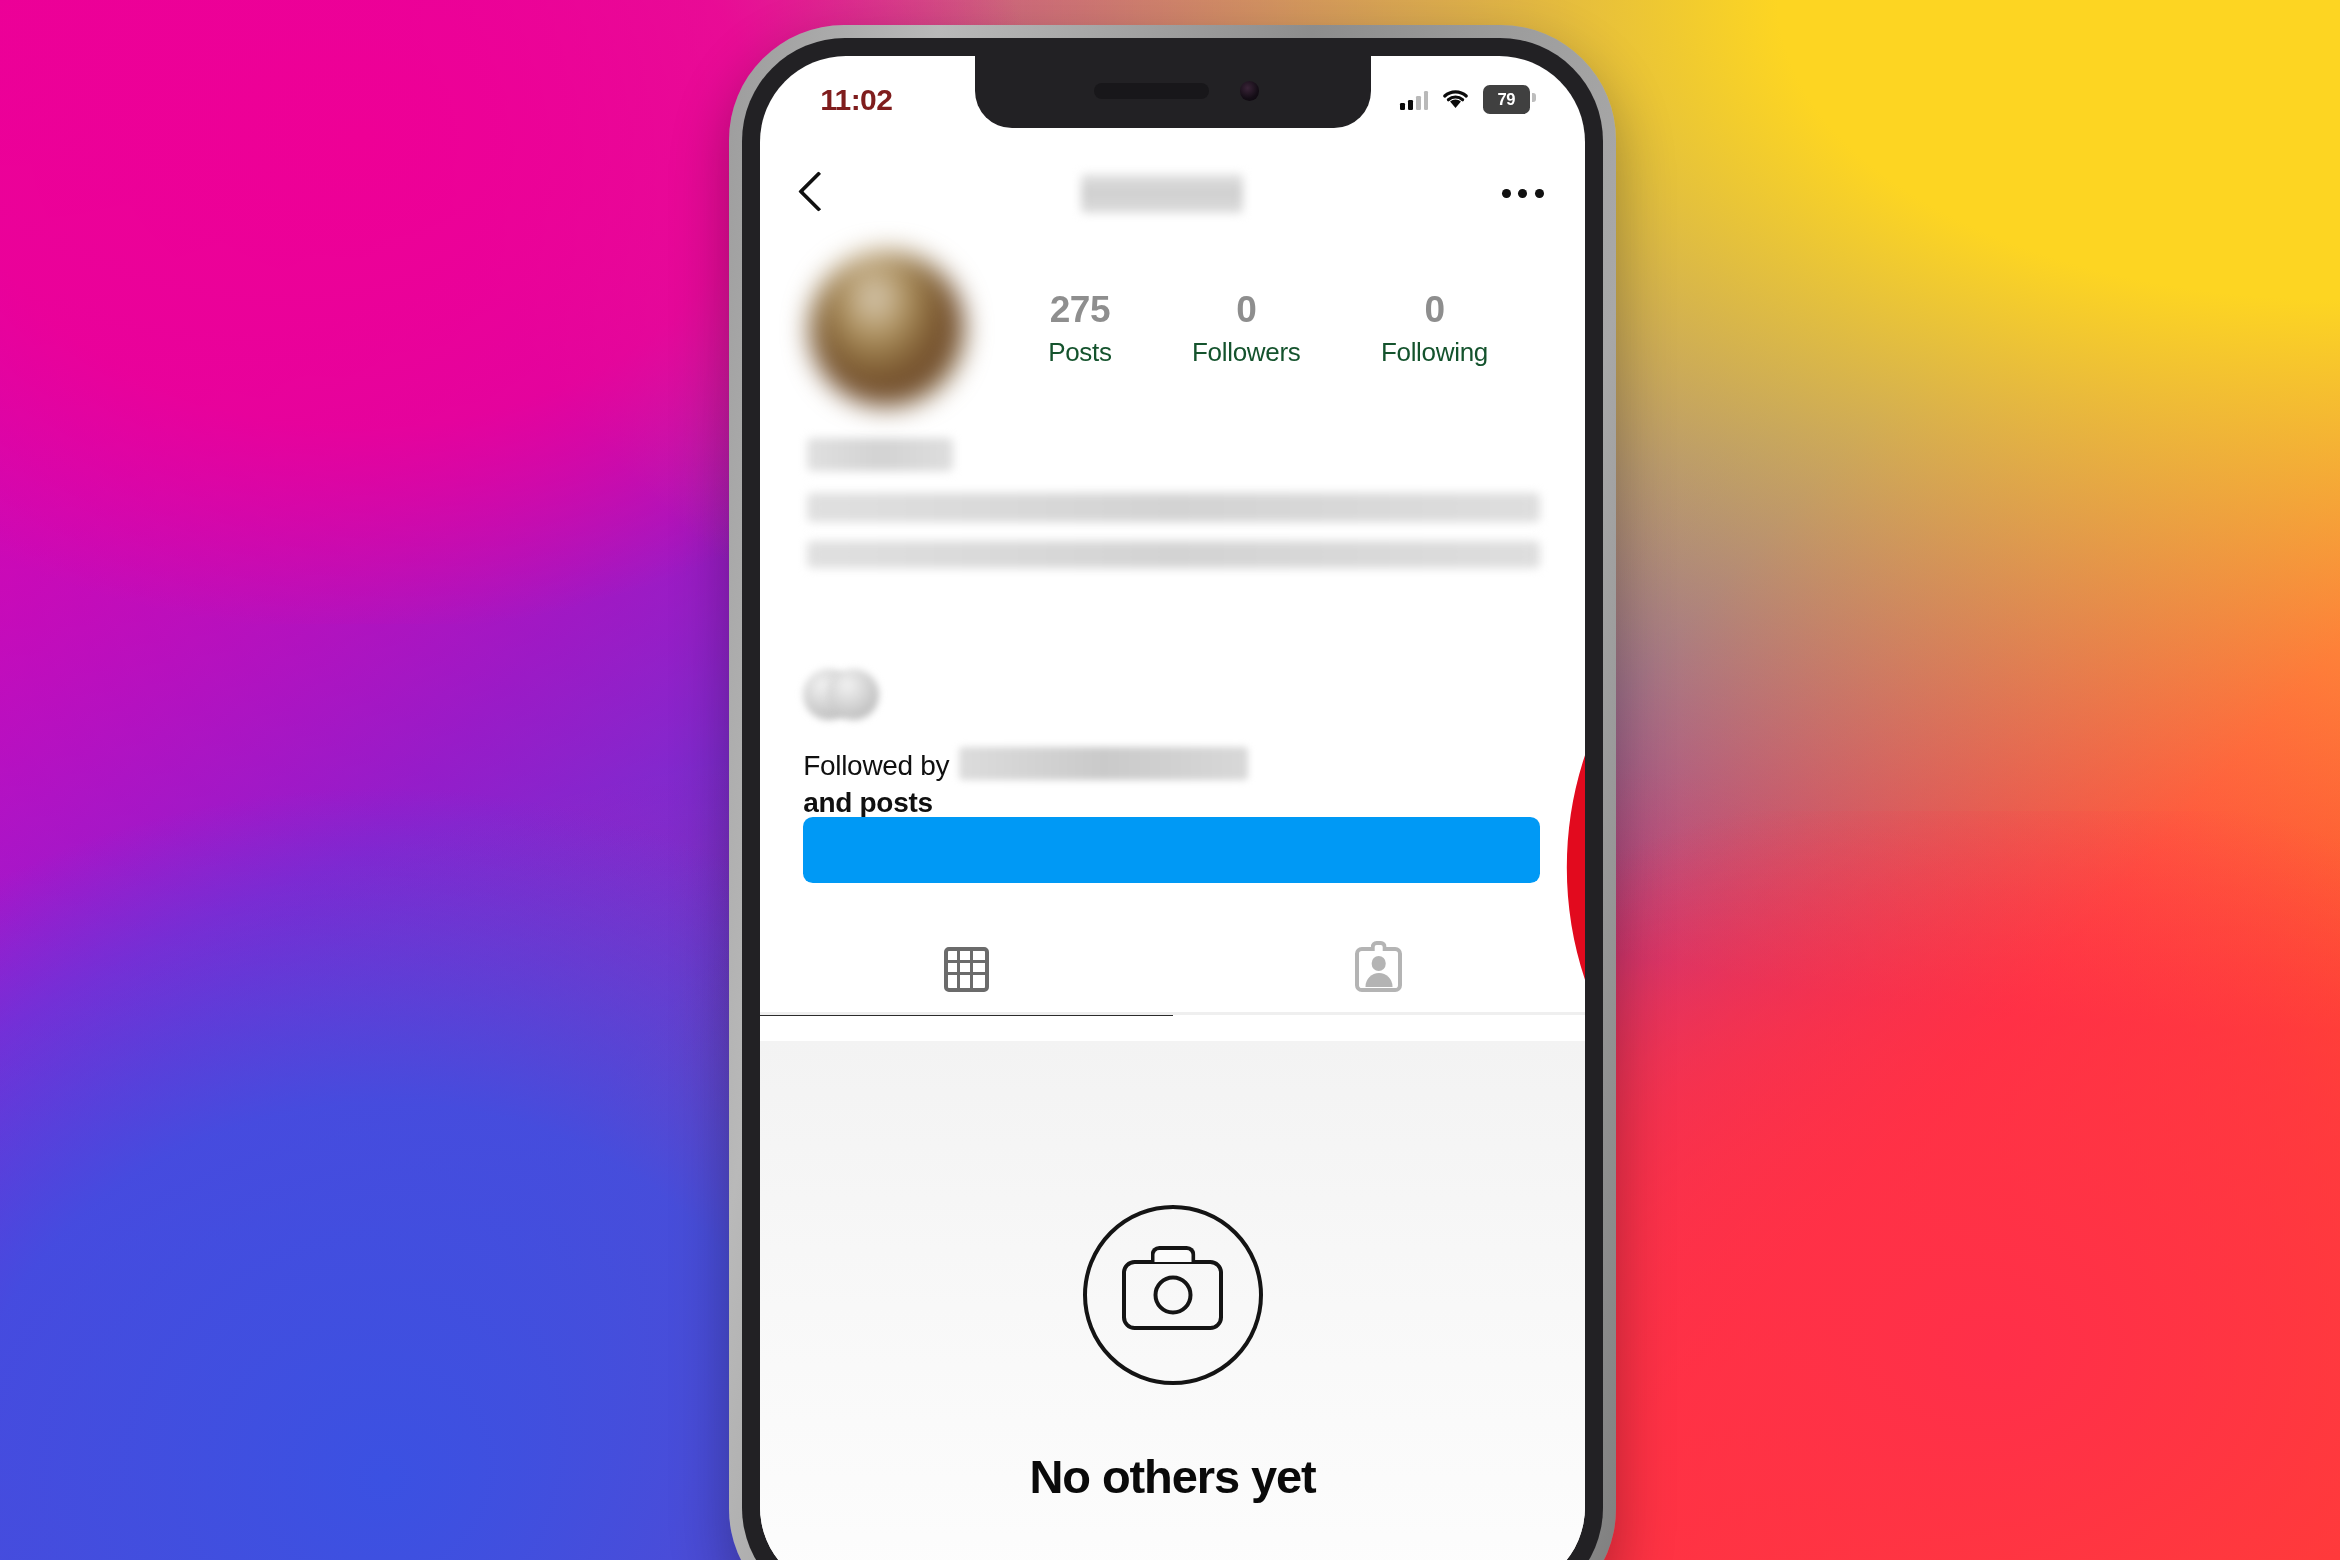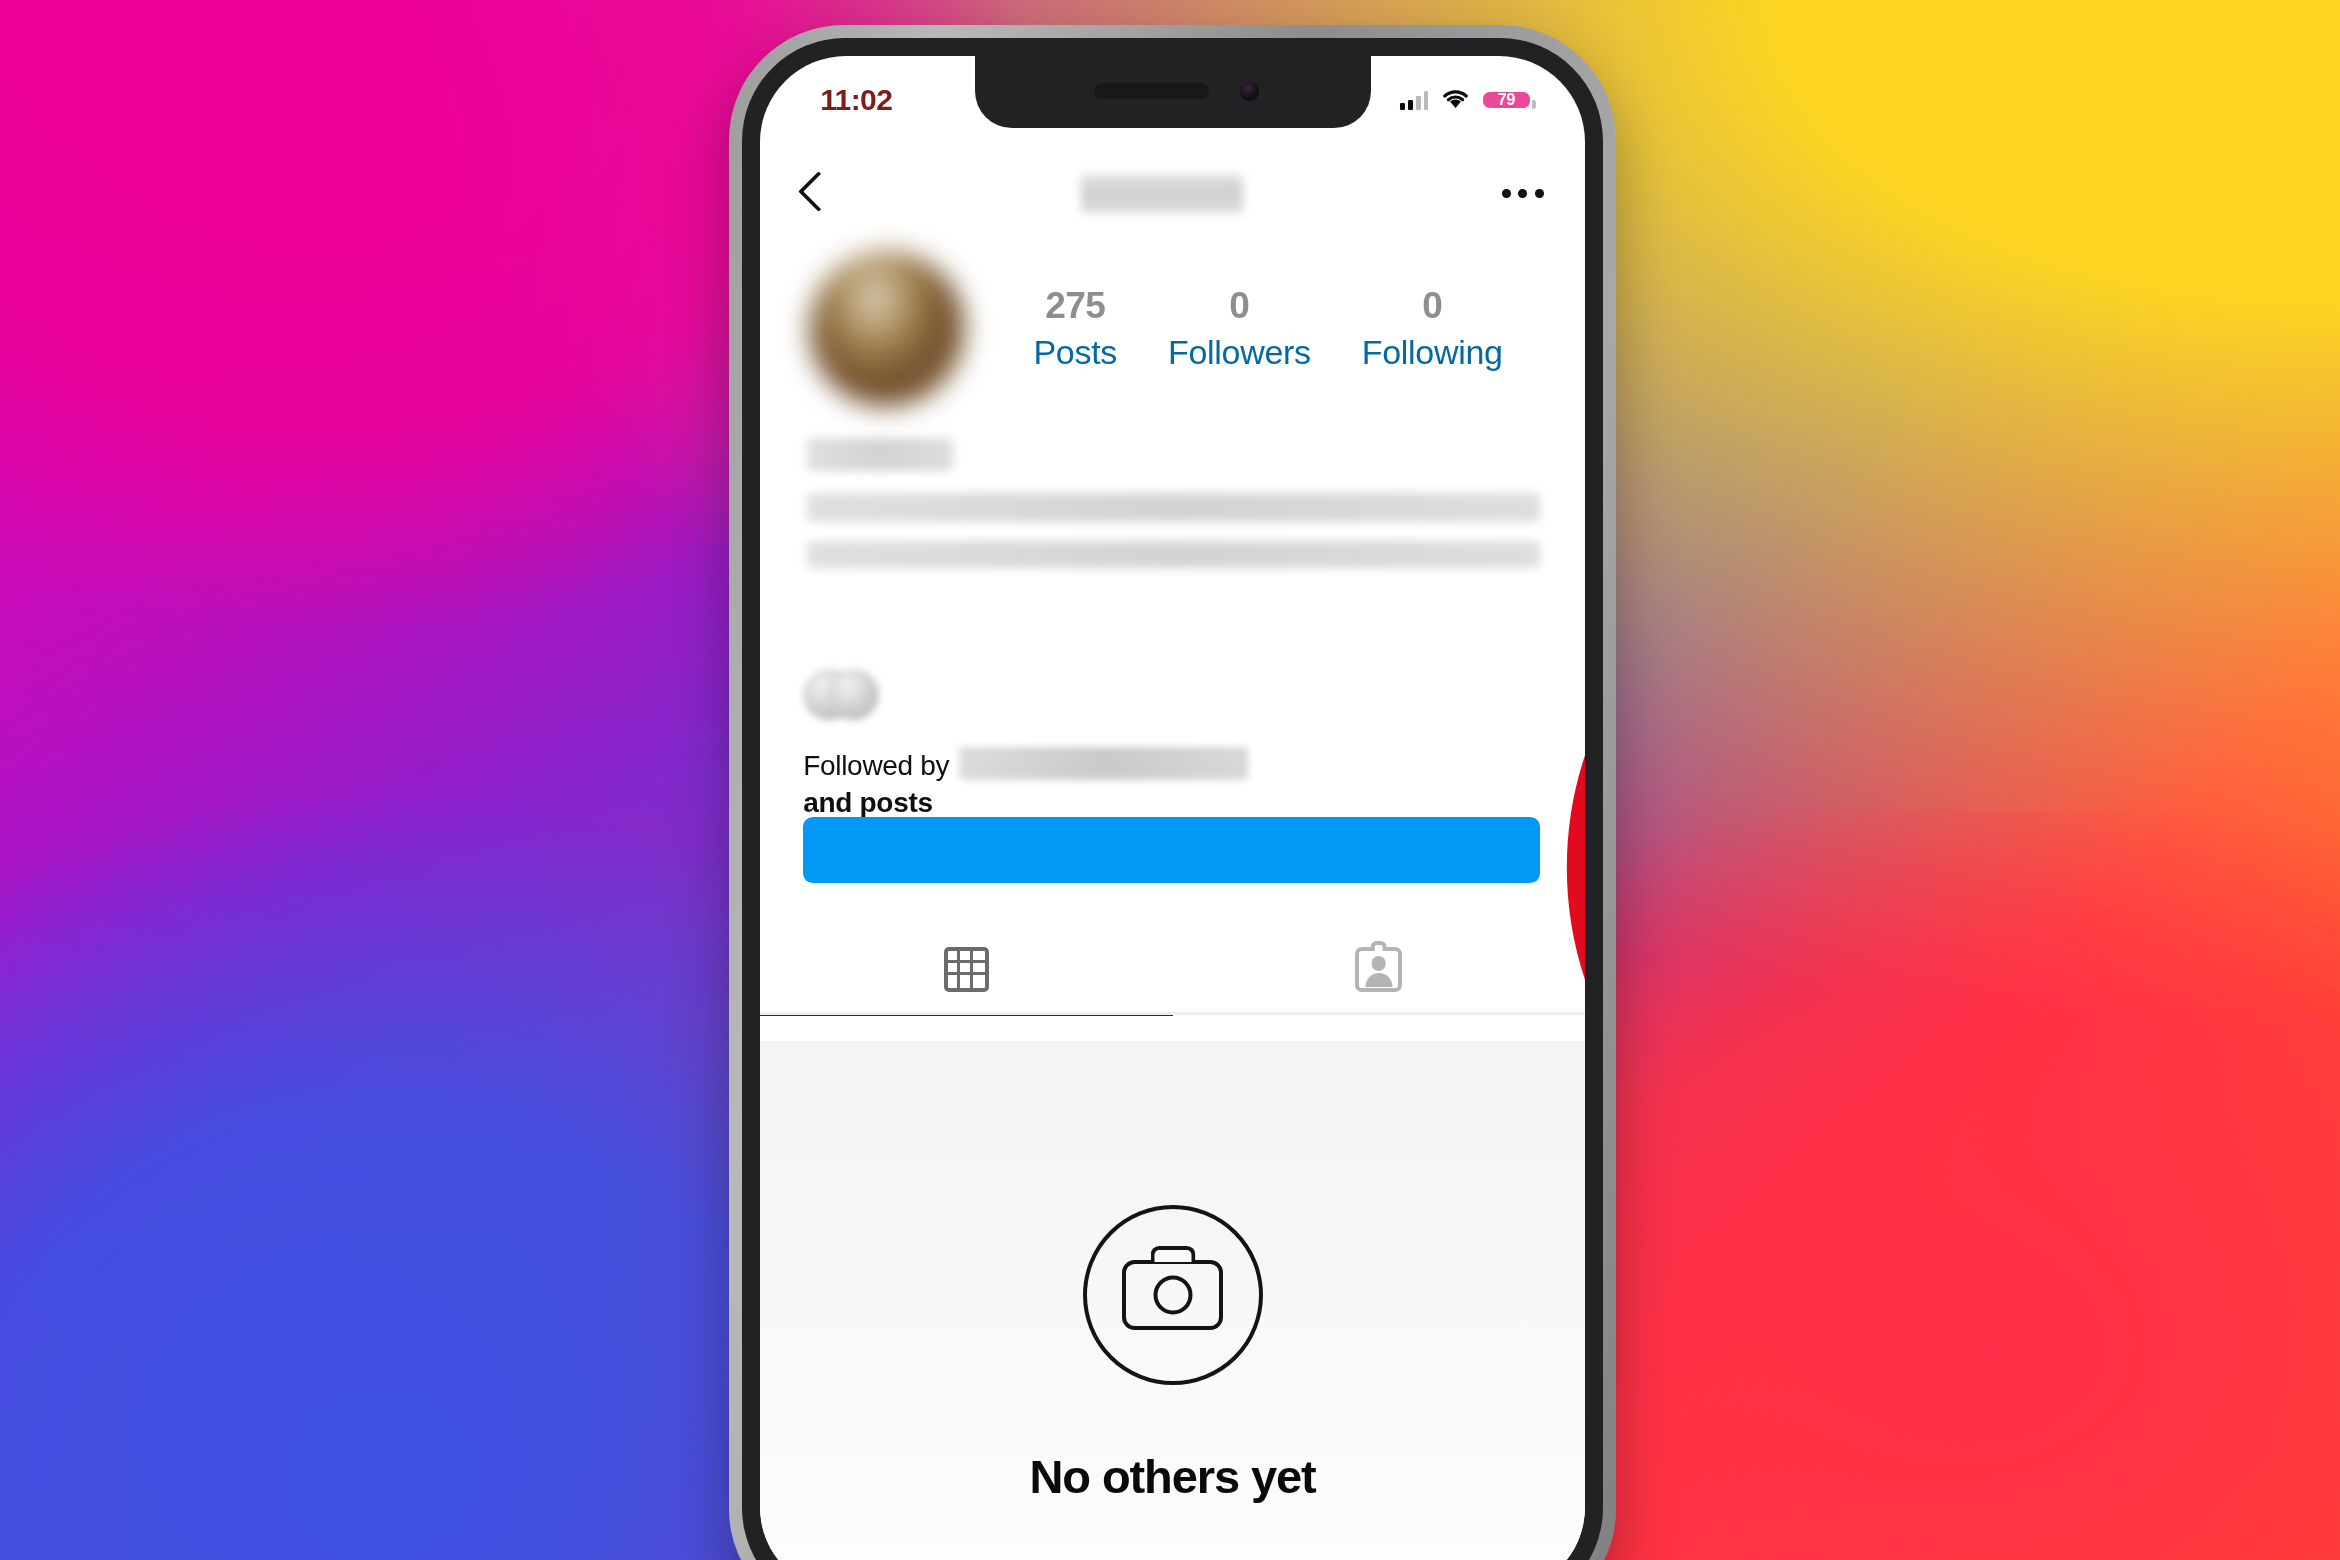--- a/index.html
+++ b/index.html
@@ -76,22 +76,22 @@
   }
   #clock { font-size:30px; font-weight:600; letter-spacing:-0.6px; color:#7f1d1d; }
   #status-right { display:flex; align-items:center; gap:12.7px; }
   .sig { display:flex; align-items:flex-end; gap:2.9px; height:20.5px; }
   .sig i { display:block; width:4.9px; background:#0b0b0b; border-radius:1.2px; }
   .sig i:nth-child(1){height:6.8px}
   .sig i:nth-child(2){height:10.7px}
   .sig i:nth-child(3){height:14.6px;background:#b9b9b9}
   .sig i:nth-child(4){height:19.5px;background:#b9b9b9}
   .batt {
-    position:relative; width:47px; height:16px; border-radius:6.8px;
-    background:#ec4899; display:flex; align-items:center; justify-content:center;
+    position:relative; width:47px; height:29px; border-radius:6.8px;
+    background:#404040; display:flex; align-items:center; justify-content:center;
   }
   .batt span { color:#fff; font-size:16.6px; font-weight:700; letter-spacing:-0.4px; }
   .batt:after {
     content:""; position:absolute; right:-5.9px; top:7.8px; width:3.9px; height:8.8px;
     background:#bdbdbd; border-radius:0 2.9px 2.9px 0;
   }
 
   
   #navbar {
     position:absolute; top:90px; left:0; right:0; height:94px;
@@ -120,21 +120,21 @@
     display:flex; align-items:center; padding:0 39px;
   }
   #avatar {
     width:156px; height:156px; border-radius:50%;
     background:radial-gradient(ellipse at 42% 30%, #ddd2c0 0%, #b59a6a 22%, #8a6a3c 42%, #6f4a2a 62%, #8e744a 82%, #cdbfa8 100%);
     filter:blur(12.7px); flex:none; margin-left:9.8px;
   }
   #stats { display:flex; flex:1; justify-content:space-around; padding:0 17.6px 0 43px; }
   .stat { text-align:center; }
   .stat .num { font-size:37px; font-weight:600; color:#8e8e8e; line-height:1.06; letter-spacing:-0.5px; }
-  .stat .lbl { font-size:34px; color:#0369a1; margin-top:8px; letter-spacing:-0.3px; }
+  .stat .lbl { font-size:26px; color:#14532d; margin-top:8px; letter-spacing:-0.3px; }
 
   
   #bio { position:absolute; top:382px; left:47px; right:45px; }
   .blur-line { border-radius:4.9px; background:linear-gradient(90deg,#e0e0e0,#d3d3d3,#dedede); filter:blur(4.9px); }
   #bio .l1 { width:146px; height:33px; }
   #bio .l2 { width:100%;  height:29px; margin-top:21.5px; }
   #bio .l3 { width:100%;  height:27px; margin-top:19.5px; }
 
   
   #followed-row {

